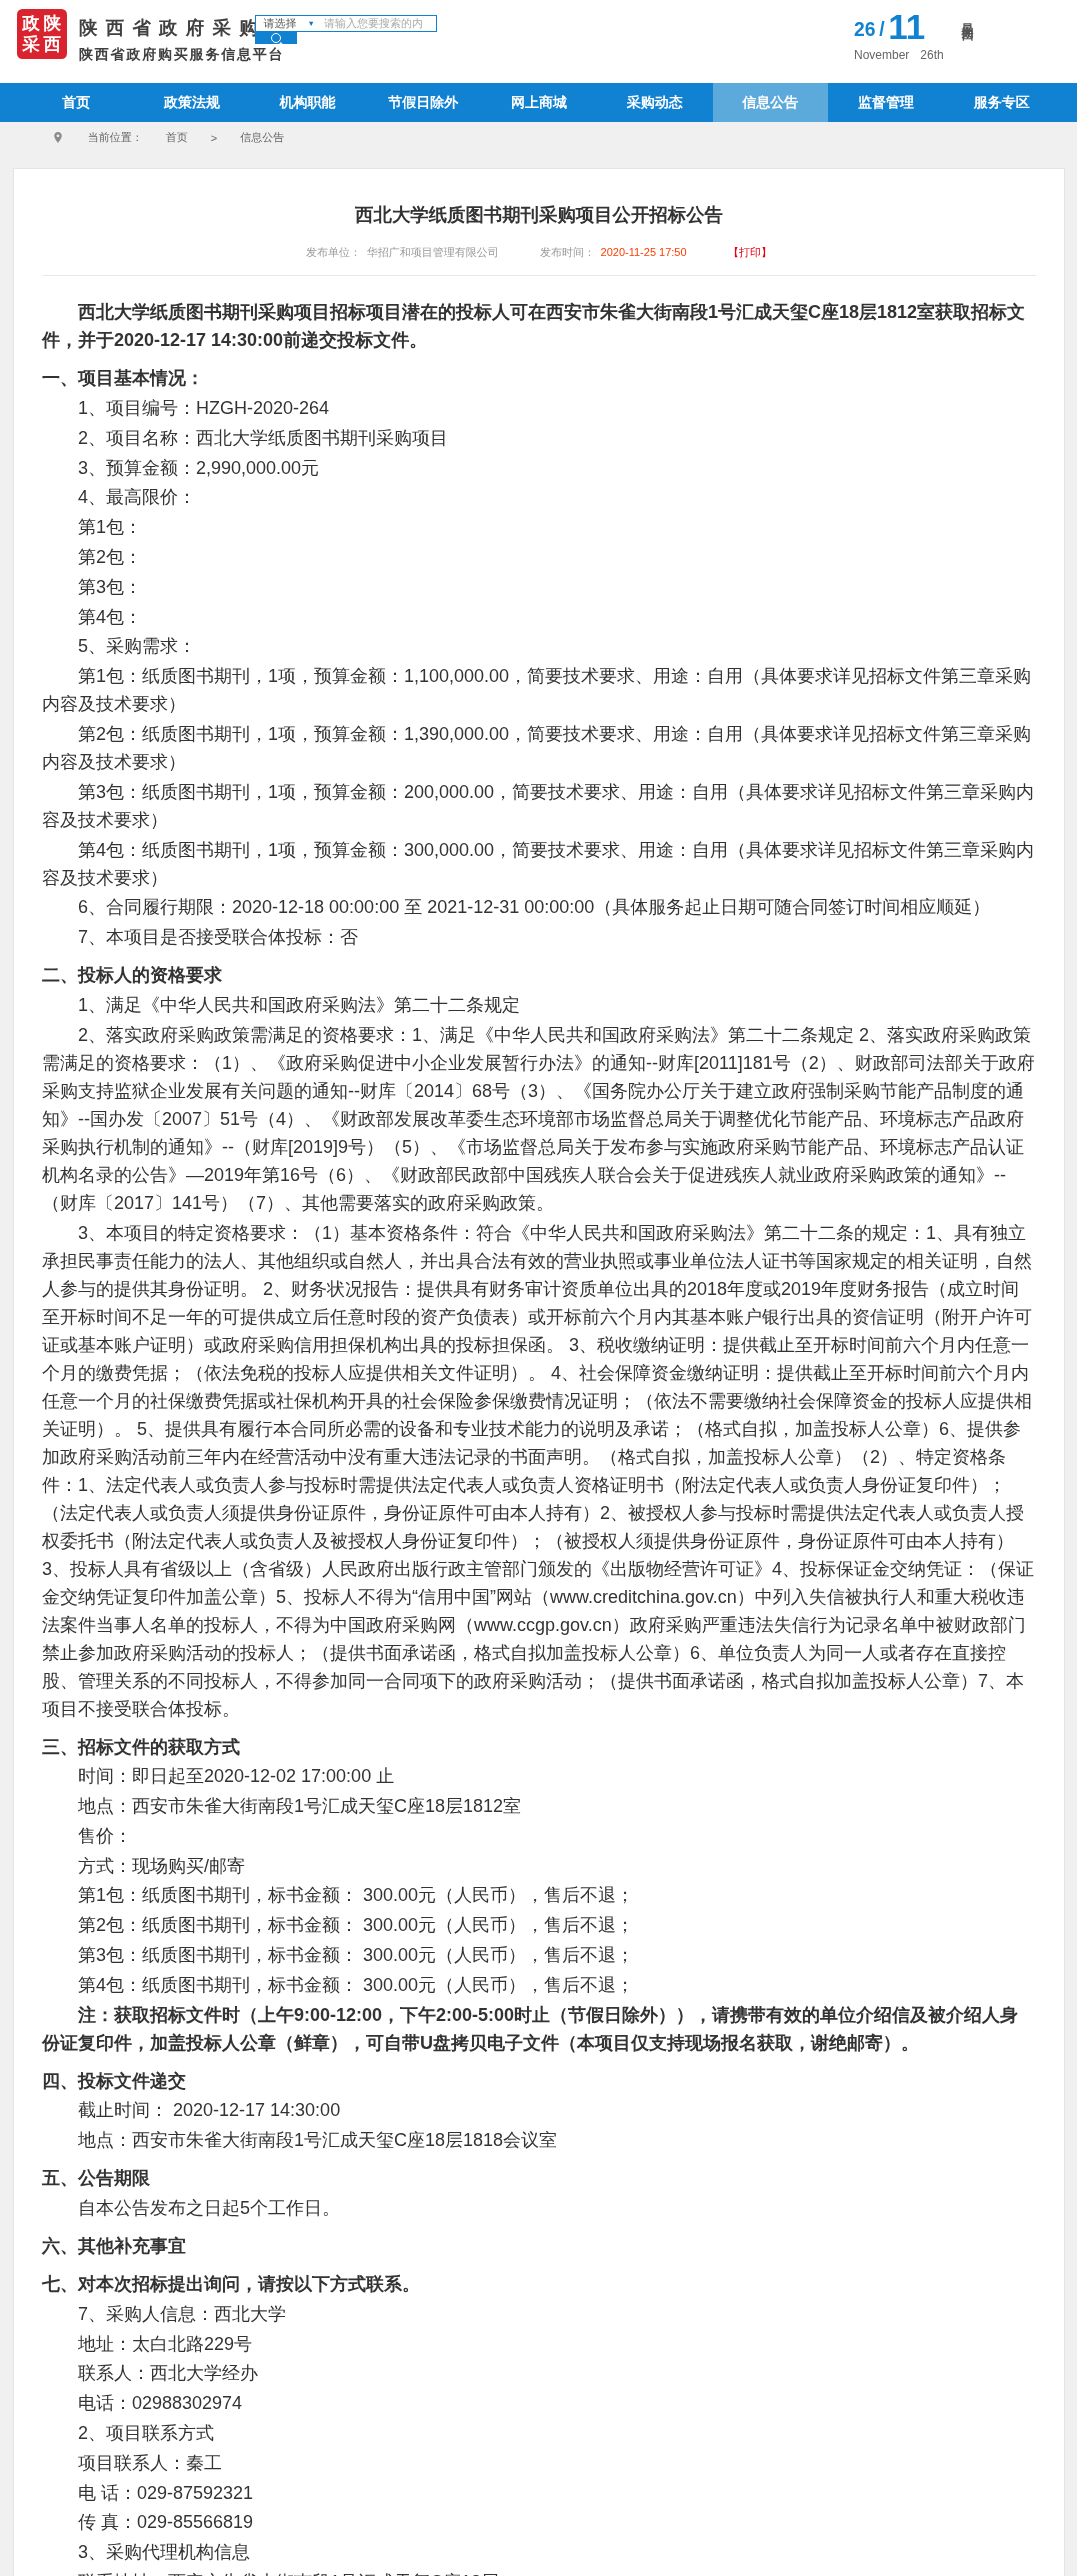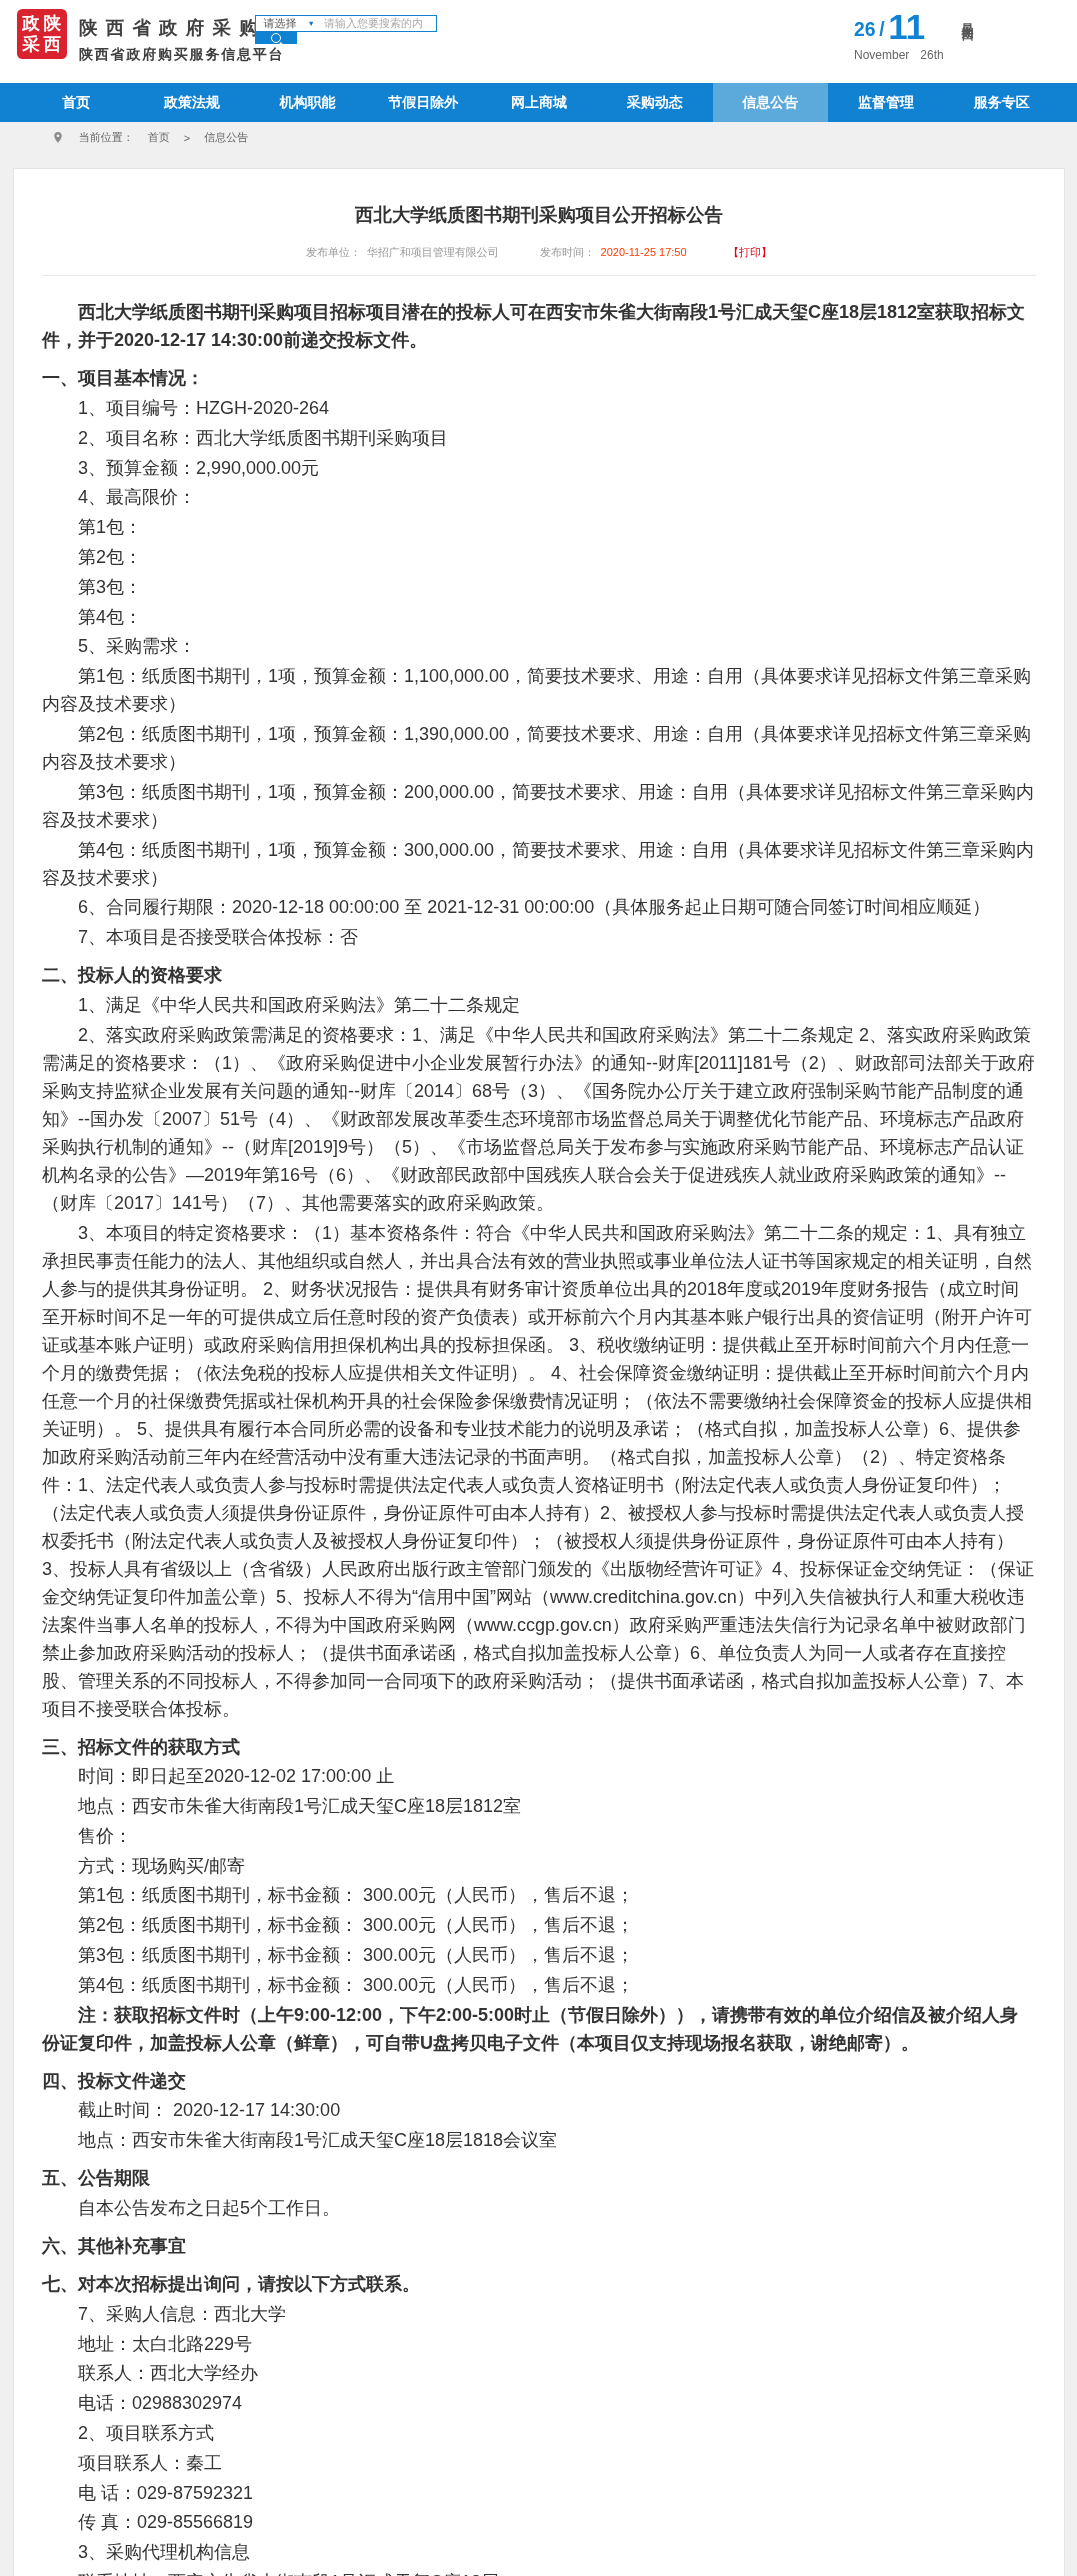--- a/index.html
+++ b/index.html
@@ -36,21 +36,21 @@
   .date-slash { font-size:19.3px; line-height:1; padding:0 3.7px 3.7px; }
   .date-month { font-size:35px; line-height:0.9; }
   .date-sub { font-size:12px; color:#666; margin-top:5.5px; display:flex; gap:11px; }
   .weekday { writing-mode:vertical-rl; font-size:12px; font-weight:bold; color:#555; letter-spacing:3.7px; margin-left:14.7px; padding-top:1.8px; }
   
   .nav { background:#1182d2; height:39px; }
   .nav-inner { display:flex; height:39px; padding:0 18.4px; }
   .nav-item { flex:1; display:flex; align-items:center; justify-content:center; color:#fff; font-size:14px; font-weight:bold; text-decoration:none; cursor:pointer; }
   .nav-item.active { background:#5ca9dc; }
   
-  .breadcrumb { height:31px; display:flex; align-items:center; padding-left:53px; font-size:11px; color:#666; gap:14px; }
+  .breadcrumb { height:31px; display:flex; align-items:center; padding-left:53px; font-size:11px; color:#666; gap:23px; }
   .pin-icon { display:inline-flex; margin-right:1.8px; }
   
   .card { margin:14.7px 13px 11px; background:#fff; border:0.9px solid #e4e4e4; padding:26px 28px 42px; }
   .a-title { text-align:center; font-size:18.4px; font-weight:bold; color:#333; margin:7.4px 0 18.4px; }
   .a-meta { text-align:center; font-size:11px; color:#999; padding-bottom:14.7px; border-bottom:0.9px solid #e8e8e8; margin-bottom:22px; }
   .a-meta span { margin:0 2.8px; }
   .meta-gap { display:inline-block; width:24px; }
   .red { color:#ff3c00; }
   .print-btn { color:#e60012; cursor:pointer; }
   

